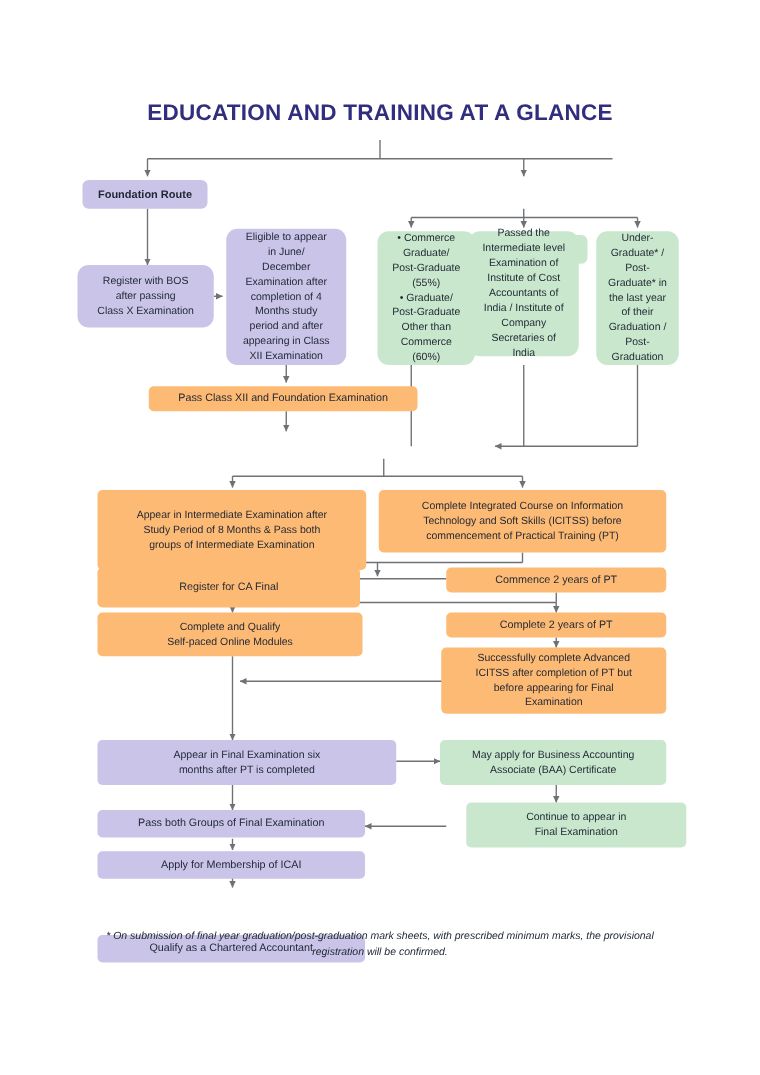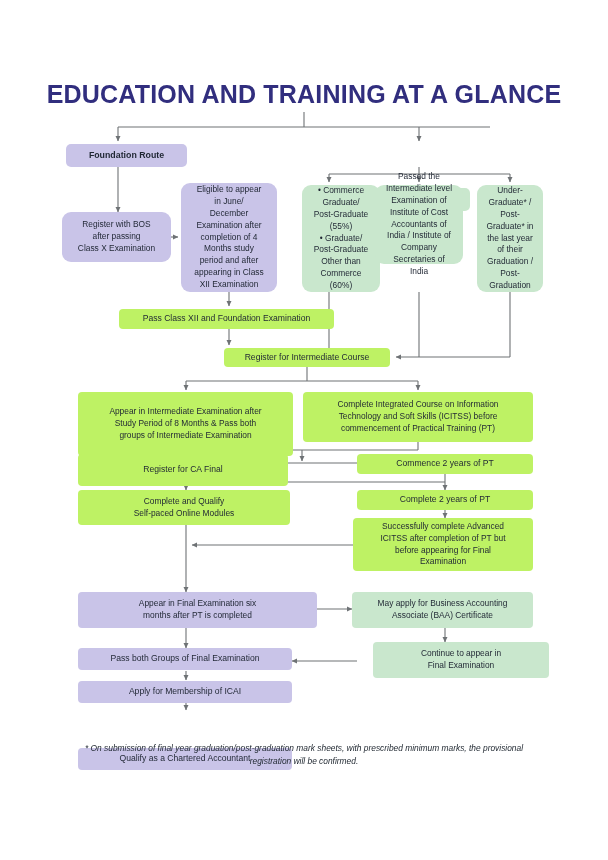--- a/index.html
+++ b/index.html
@@ -5,34 +5,34 @@
   html,body{margin:0;padding:0;background:#ffffff;}
   body{
     width:608px;height:860px;position:relative;overflow:hidden;
     font-family:"Liberation Sans","DejaVu Sans",sans-serif;
     color:#1d2b36;
   }
   #canvas{position:absolute;left:0;top:0;width:608px;height:860px;}
   #connectors{position:absolute;left:0;top:0;width:608px;height:860px;pointer-events:none;}
   .title{
     position:absolute;left:0;top:80px;width:608px;text-align:center;
-    font-size:25px;font-weight:bold;letter-spacing:.2px;
+    font-size:18px;font-weight:bold;letter-spacing:.2px;
     color:#312e7e;
   }
   .node{
     position:absolute;box-sizing:border-box;
     display:flex;align-items:center;justify-content:center;
     text-align:center;border-radius:4px;
     font-size:8.6px;line-height:1.35;padding:3px 5px;
     white-space:pre-line;
   }
   .node.rounded{border-radius:9px;}
   .node.purple{background:#c9c4e8;color:#1f2633;}
   .node.green{background:#c9e7cd;color:#1f2633;}
-  .node.pink{background:#bef264;color:#1f2633;}
+  .node.pink{background:#fdba74;color:#1f2633;}
   .node.head{font-weight:bold;font-size:8.8px;border-radius:5px;}
   .node.multi{font-size:8.4px;line-height:1.42;}
   .footnote{
     position:absolute;left:84px;top:742px;width:440px;
     text-align:center;font-style:italic;font-size:8.4px;line-height:1.5;
     color:#222a33;
   }
 </style>
 </head>
 <body>
@@ -102,21 +102,21 @@
 
       <path d="M445,628 L445,642" marker-end="url(#ar)"></path>
 
       <path d="M357,661 L292,661" marker-end="url(#ar)"></path>
 
       <path d="M186,671 L186,680" marker-end="url(#ar)"></path>
       <path d="M186,700 L186,710" marker-end="url(#ar)"></path>
     </g>
   </svg>
 
-  <div class="node purple head" style="left:66px;top:144px;width:121px;height:23px;">Foundation Route</div>
+  <div class="node purple head" style="left:66px;top:144px;width:100px;height:23px;">Foundation Route</div>
   <div class="node green head" style="left:368px;top:144px;width:102px;height:23px;margin-top:44px;">Direct Entry Route</div>
 
   <div class="node purple rounded multi" style="left:62px;top:212px;width:109px;height:50px;">Register with BOS
 after passing
 Class X Examination</div>
   <div class="node purple rounded multi" style="left:181px;top:183px;width:96px;height:109px;">Eligible to appear
 in June/
 December
 Examination after
 completion of 4
@@ -127,41 +127,40 @@
 
   <div class="node green rounded multi" style="left:290px;top:185px;width:78px;height:107px;margin-left:12px;">• Commerce
 Graduate/
 Post-Graduate
 (55%)
 • Graduate/
 Post-Graduate
 Other than
 Commerce
 (60%)</div>
-  <div class="node green rounded multi" style="left:375px;top:185px;width:88px;height:79px;text-align:center;">Passed the
+  <div class="node green rounded multi" style="left:375px;top:185px;width:88px;height:100px;text-align:center;">Passed the
 Intermediate level
 Examination of
 Institute of Cost
 Accountants of
 India / Institute of
 Company
 Secretaries of
 India</div>
   <div class="node green rounded multi" style="left:477px;top:185px;width:66px;height:107px;">Under-
 Graduate* /
 Post-
 Graduate* in
 the last year
 of their
 Graduation /
 Post-
 Graduation</div>
 
   <div class="node pink" style="left:119px;top:309px;width:215px;height:20px;">Pass Class XII and Foundation Examination</div>
-  <div class="node pink" style="left:224px;top:348px;width:166px;height:19px;">Register for Intermediate Course</div>
 
   <div class="node pink multi" style="left:78px;top:392px;width:215px;height:64px;">Appear in Intermediate Examination after
 Study Period of 8 Months &amp; Pass both
 groups of Intermediate Examination</div>
   <div class="node pink multi" style="left:303px;top:392px;width:230px;height:50px;">Complete Integrated Course on Information
 Technology and Soft Skills (ICITSS) before
 commencement of Practical Training (PT)</div>
 
   <div class="node pink" style="left:78px;top:454px;width:210px;height:32px;">Register for CA Final</div>
   <div class="node pink" style="left:357px;top:454px;width:176px;height:20px;">Commence 2 years of PT</div>

